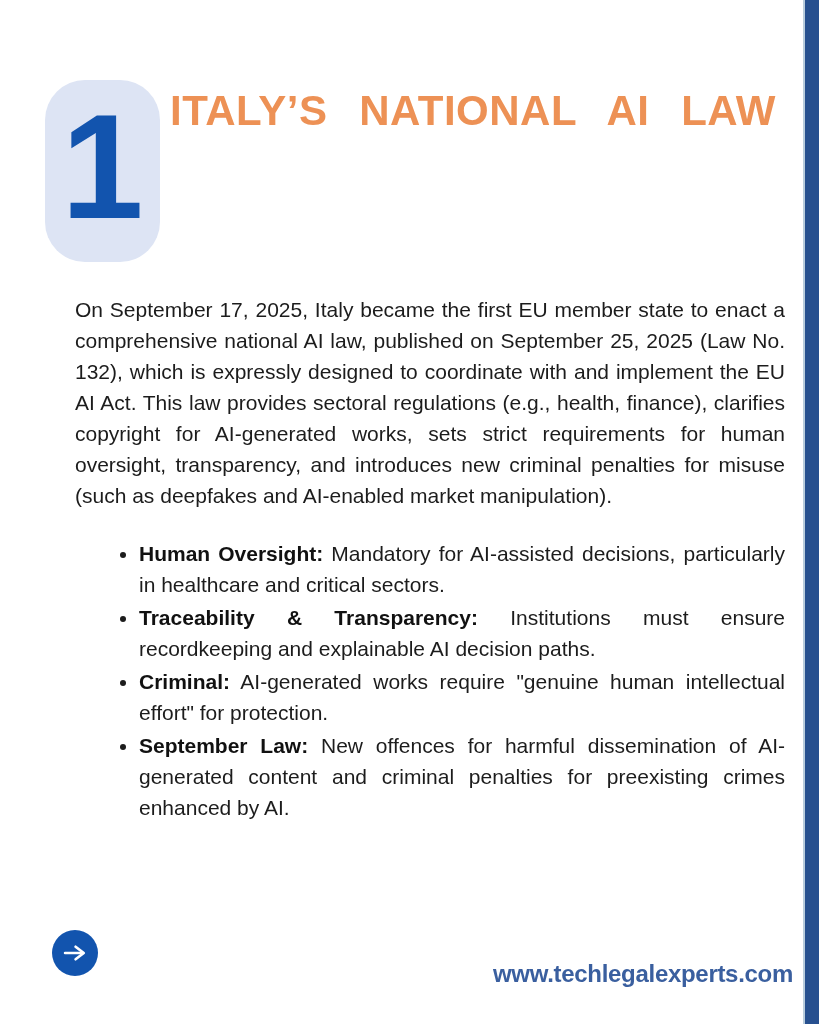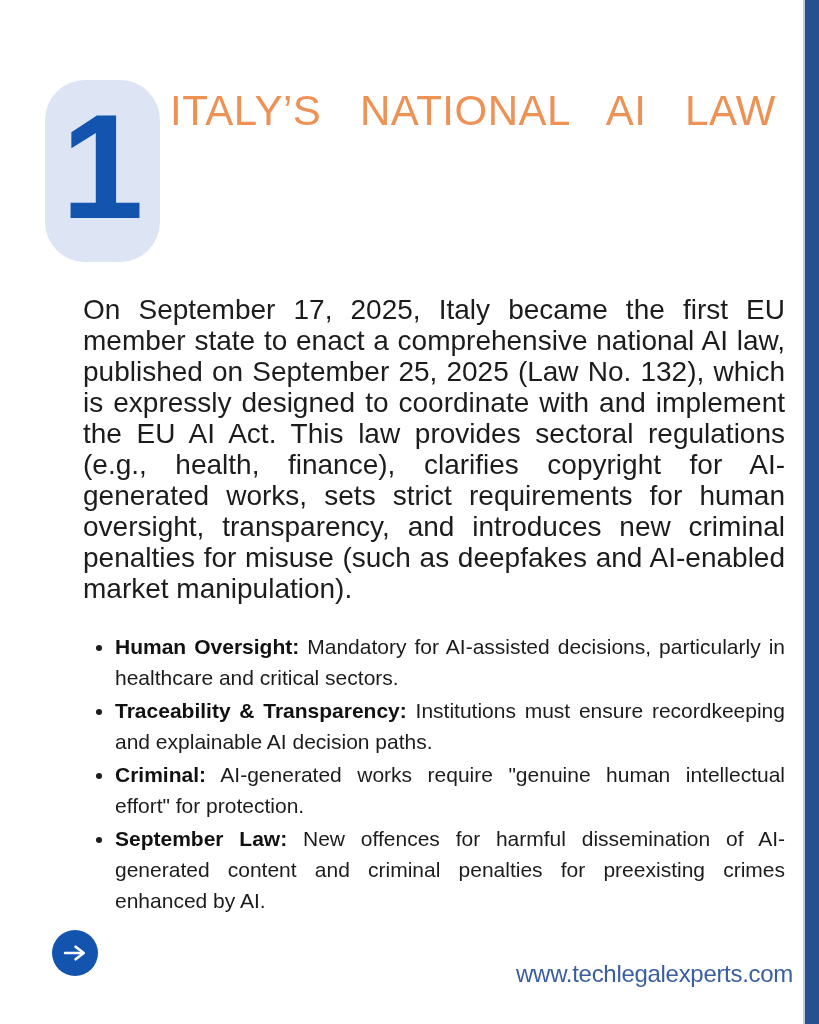--- a/index.html
+++ b/index.html
@@ -78,35 +78,36 @@
     top: 294px;
     width: 710px;
   }
   .section-heading {
     font-size: 23px;
     font-weight: bold;
     margin: 0 0 8px 0;
     color: #111111;
   }
   .body-text {
-    font-size: 28px;
+    font-size: 21px;
     line-height: 31px;
     text-align: justify;
-    margin: 0 0 27px 8px;
+    margin: 0 0 27px 0;
     color: #1c1c1c;
   }
   .legal-list {
     margin: 4px 0 0 0;
     padding-left: 40px;
     font-size: 21px;
     line-height: 31px;
   }
   .legal-list li {
     text-align: justify;
     margin-bottom: 2px;
+    margin-left: 24px;
   }
   .legal-list li b {
     font-weight: bold;
     color: #111111;
   }
 
   
   .arrow-button {
     position: absolute;
     left: 52px;
@@ -118,37 +119,37 @@
     display: flex;
     align-items: center;
     justify-content: center;
     cursor: pointer;
   }
   .website {
     position: absolute;
     right: 26px;
     top: 960px;
     font-size: 24px;
-    font-weight: normal;
+    font-weight: bold;
     color: #3A5F9F;
     letter-spacing: -0.3px;
   }
 </style>
 </head>
 <body>
 
 <div class="page">
 
   <div class="right-bar"></div>
 
   <div class="badge">
     <span class="badge-number">1</span>
   </div>
 
-  <h1 class="title" style="margin:0; font-weight:normal;">
+  <h1 class="title" style="margin:0; font-weight:bold;">
     <div class="title-line just">ITALY’S NATIONAL AI LAW</div>
   </h1>
 
   <div class="content">
 
 
     <p class="body-text">On September 17, 2025, Italy became the first EU member state to enact a comprehensive national AI law, published on September 25, 2025 (Law No. 132), which is expressly designed to coordinate with and implement the EU AI Act. This law provides sectoral regulations (e.g., health, finance), clarifies copyright for AI-generated works, sets strict requirements for human oversight, transparency, and introduces new criminal penalties for misuse (such as deepfakes and AI-enabled market manipulation).</p>
 
 
     <ul class="legal-list">

